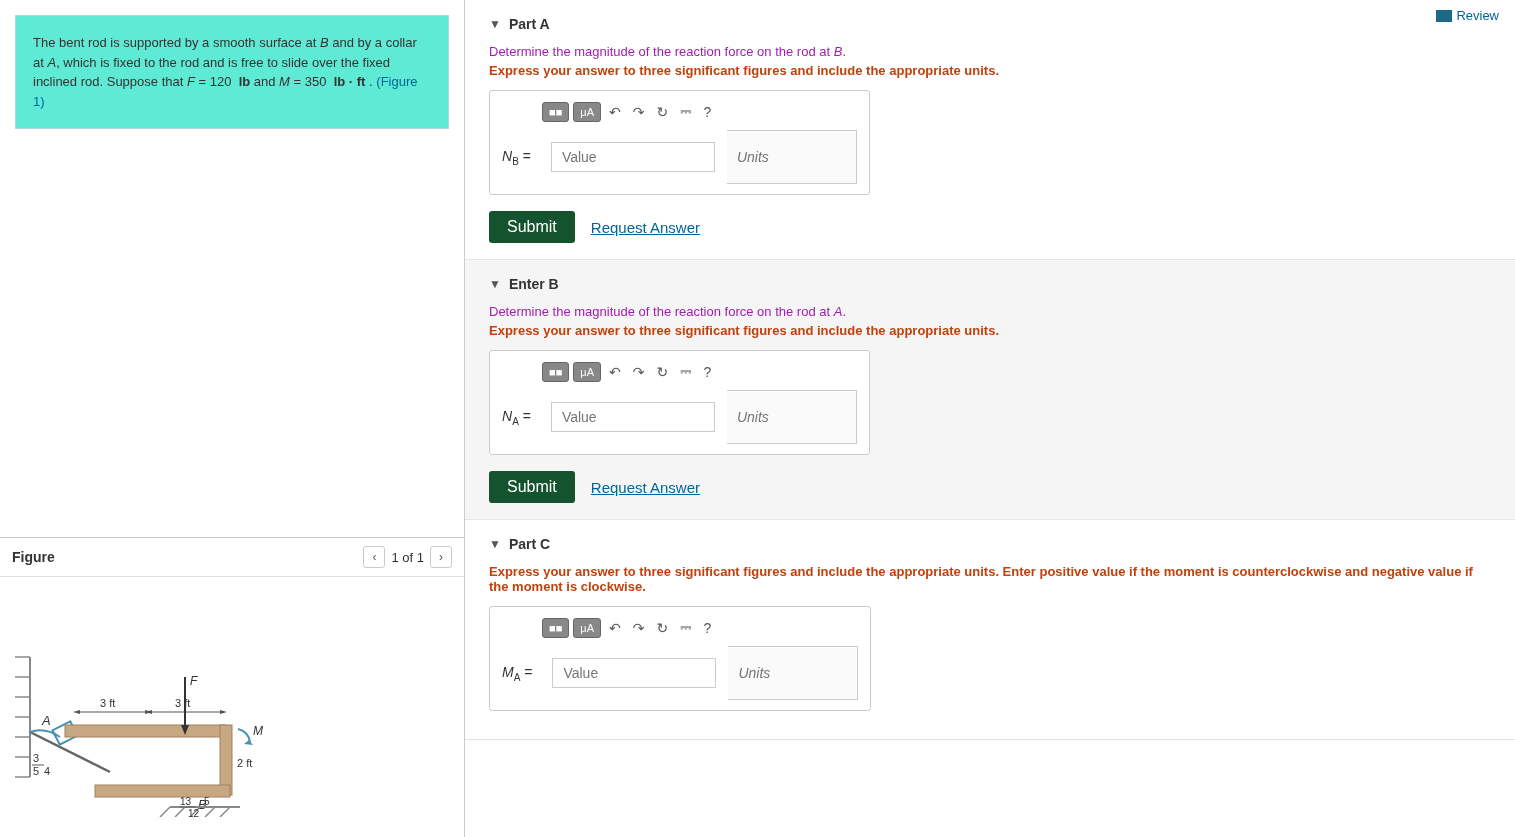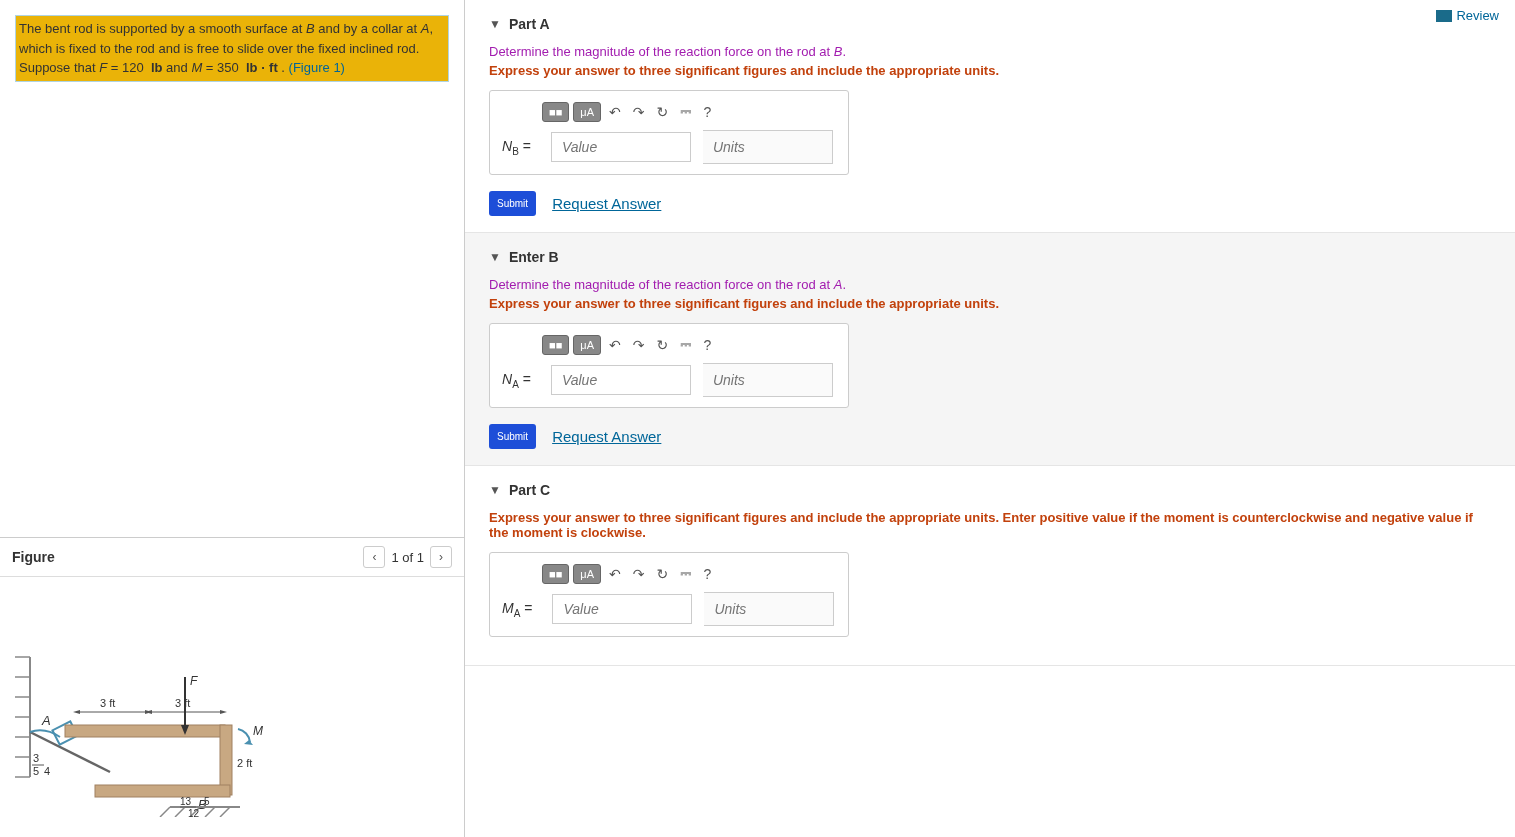--- a/index.html
+++ b/index.html
@@ -8,24 +8,24 @@
     
     .left-panel {
       width: 465px;
       min-width: 465px;
       border-right: 1px solid #ccc;
       display: flex;
       flex-direction: column;
       height: 100%;
     }
     .problem-text {
-      background: #eab308;
+      background: #5eead4;
       border: 1px solid #b0d4e3;
       margin: 15px;
-      padding: 3px;
+      padding: 17px;
       font-size: 13px;
       line-height: 1.5;
       color: #333;
     }
     .problem-text em { font-style: italic; }
     .problem-text a { color: #006699; text-decoration: none; }
     .figure-section {
       margin-top: auto;
       border-top: 1px solid #ccc;
     }
@@ -173,49 +173,48 @@
       font-size: 14px;
       margin-right: 8px;
       white-space: nowrap;
       color: #333;
     }
     .equation-label sub { font-size: 10px; }
     .value-input {
       border: 1px solid #ccc;
       padding: 6px 10px;
       font-size: 14px;
-      font-style: italic;
       color: #aaa;
-      width: 140px;
+      width: 164px;
       outline: none;
     }
     .units-input {
       border: 1px solid #ccc;
       border-left: none;
-      padding: 8px 10px;
+      padding: 18px 10px;
       font-size: 14px;
       font-style: italic;
       color: #aaa;
       width: 130px;
       outline: none;
       background: #fafafa;
     }
 
     .action-row {
       display: flex;
       align-items: center;
       gap: 16px;
       margin-top: 4px;
     }
     .submit-btn {
-      background: #1d4ed8;
+      background: #14532d;
       color: #fff;
       border: none;
-      padding: 7px 8px;
-      font-size: 10px;
+      padding: 7px 18px;
+      font-size: 16px;
       border-radius: 3px;
       cursor: pointer;
     }
     .request-answer-link {
       color: #006699;
       text-decoration: underline;
       font-size: 15px;
       cursor: pointer;
       background: none;
       border: none;

